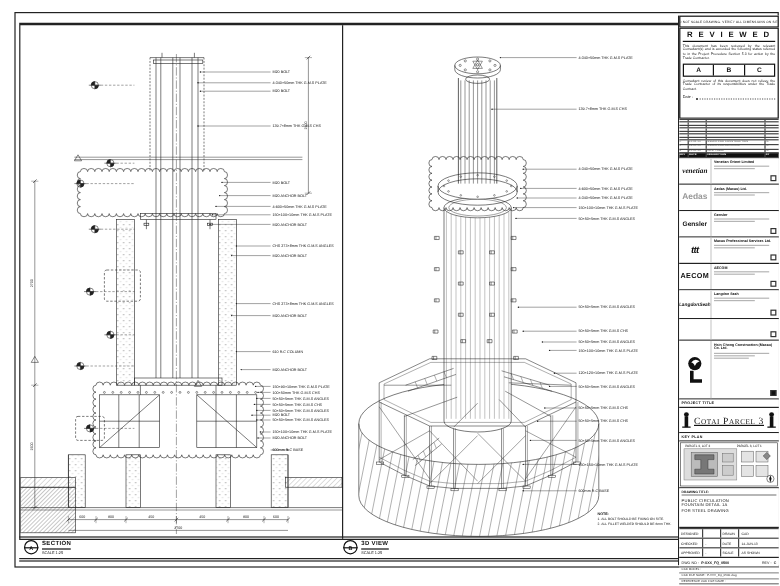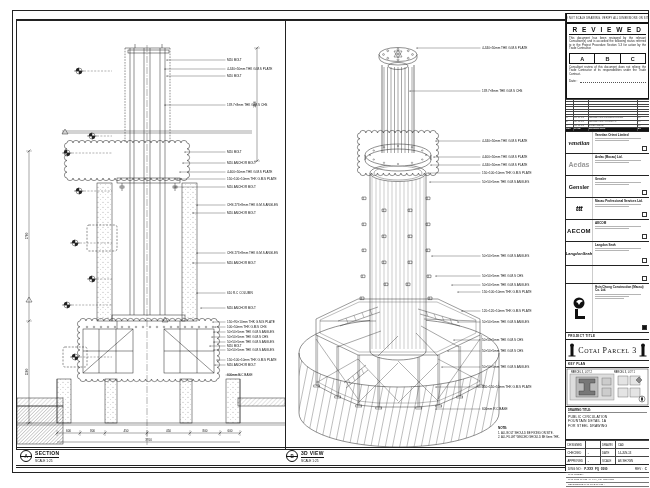--- a/index.html
+++ b/index.html
@@ -50,21 +50,21 @@
   .logo-aedas{color:#999;font-weight:bold;font-size:7px;}
   .logo-bold{font-weight:bold;font-size:5.5px;}
   .logo-ttt{font-style:italic;font-weight:bold;font-size:8px;letter-spacing:-0.5px;}
   .logo-aecom{font-weight:bold;font-size:6px;letter-spacing:0.3px;}
   .logo-ls{font-weight:bold;font-style:italic;font-size:4px;}
   .contractor{height:48px;display:flex;}
   .c-logo{width:26px;flex:none;display:flex;align-items:center;justify-content:center;border-right:0.3px solid #ccc;}
   .c-text{flex:1;padding:2px 2px;position:relative;}
   .strip{height:6px;font-size:3px;font-weight:bold;display:flex;align-items:center;padding-left:2px;
          border-bottom:0.5px solid #222;letter-spacing:0.3px;}
-  .banner{height:20px;display:flex;align-items:center;justify-content:space-between;padding:0 2px;}
+  .banner{height:20px;display:flex;align-items:center;justify-content:space-between;padding:0 2px;text-decoration:underline;}
   .banner span{font-family:"Liberation Serif",serif;font-variant:small-caps;font-size:8px;letter-spacing:0.5px;}
   .keyplan{height:38px;position:relative;background:#fff;}
   .dtitle{height:30px;padding:1px 2px;}
   .dt-label{font-size:2.8px;font-weight:bold;border-bottom:0.4px solid #888;margin-bottom:1.5px;}
   .dt-line{font-size:3.4px;line-height:1.35;letter-spacing:0.2px;}
   .info-table{height:24px;display:flex;flex-direction:column;}
   .it-row{flex:1;display:flex;border-top:0.4px solid #444;font-size:2.8px;}
   .it-row span{display:flex;align-items:center;padding-left:1.5px;border-right:0.4px solid #444;overflow:hidden;white-space:nowrap;}
   .it-k{width:24%;}.it-v{width:16%;}.it-k2{width:18%;}.it-v2{width:42%;border-right:none!important;}
   .dwg-row{height:7px;display:flex;align-items:center;gap:2px;font-size:3px;border-bottom:0.4px solid #444;padding-left:2px;}

